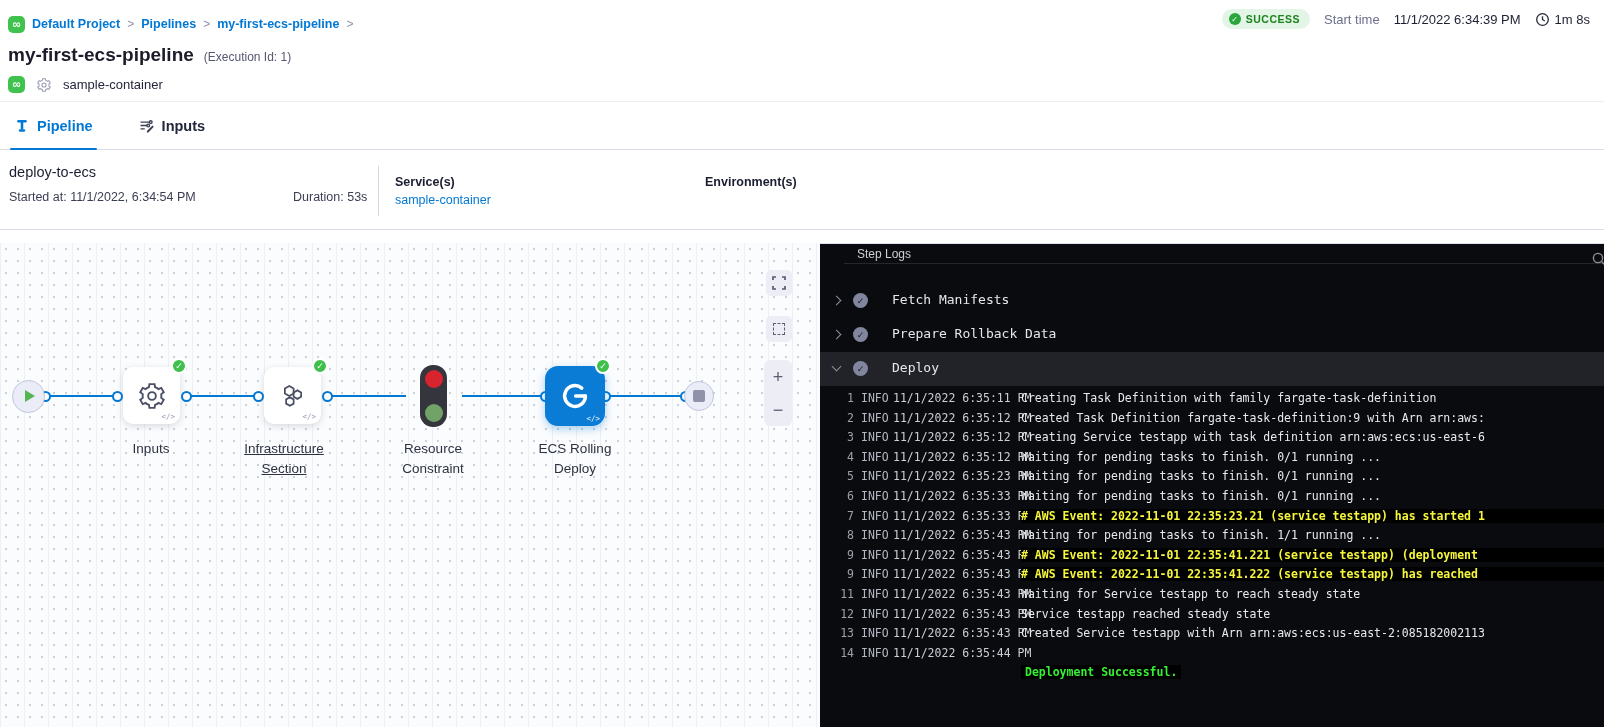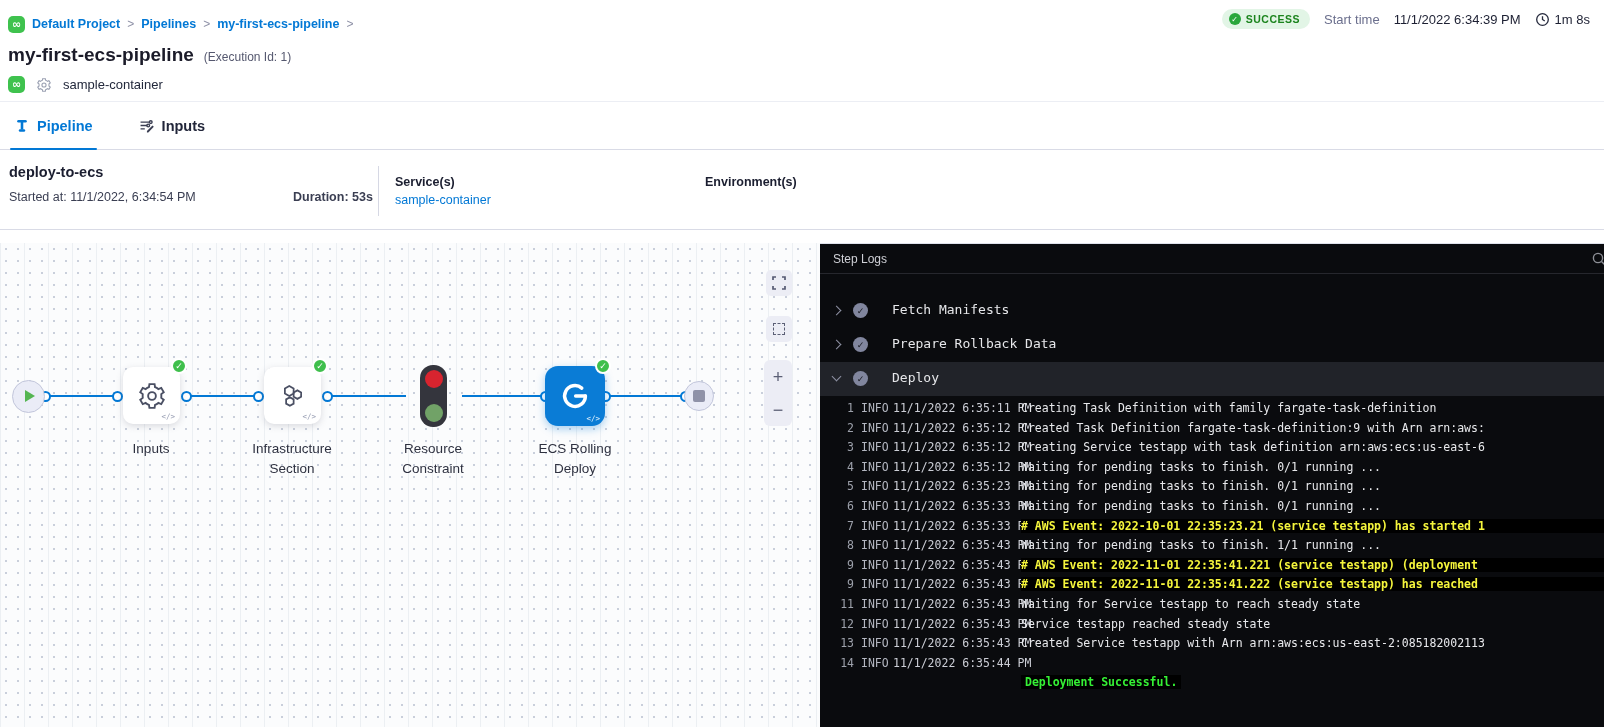--- a/index.html
+++ b/index.html
@@ -35,23 +35,23 @@
   .tabbar { height:49px; border-top:1px solid #eceef4; border-bottom:1px solid #d9dbe6;
     display:flex; align-items:stretch; padding-left:10px; gap:37px; }
   .tab { display:flex; align-items:center; gap:7px; font-size:14.5px; cursor:pointer;
     position:relative; padding:0 4px; color:#22263a; font-weight:600; }
   .tab.active { color:#0278d5; }
   .tab.active::after { content:""; position:absolute; left:0; right:0; bottom:-1px; height:2.5px;
     background:#0278d5; border-radius:2px; }
 
   
   .stagebar { position:relative; height:80px; border-bottom:1px solid #d9dbe6; background:#fff; }
-  .stage-name { position:absolute; left:9px; top:14px; font-size:14.5px; font-weight:bold; color:#1b1e30; }
+  .stage-name { position:absolute; left:9px; top:14px; font-size:14.5px; font-weight:normal; color:#1b1e30; }
   .stage-started { position:absolute; left:9px; top:40px; font-size:12.5px; color:#3a3e52; }
-  .stage-duration { position:absolute; left:293px; top:40px; font-size:12.5px; color:#3a3e52;font-weight:bold; }
+  .stage-duration { position:absolute; left:293px; top:40px; font-size:12.5px; color:#3a3e52; }
   .stage-divider { position:absolute; left:378px; top:16px; height:50px; width:1px; background:#d6d8e4; }
   .svc-label { position:absolute; left:395px; top:25px; font-size:12.5px; font-weight:bold; color:#1b1e30; }
   .svc-link { position:absolute; left:395px; top:43px; font-size:12.5px; color:#0278d5; cursor:pointer; }
   .env-label { position:absolute; left:705px; top:25px; font-size:12.5px; font-weight:bold; color:#1b1e30; }
 
   
   .main { position:absolute; left:0; top:243px; width:1604px; height:484px; }
 
   
   .canvas { position:absolute; left:0; top:0; width:820px; height:484px; cursor:grab;
@@ -93,21 +93,21 @@
     display:flex; align-items:center; justify-content:center; cursor:pointer; }
   .marquee-ic { width:12px; height:12px; border:1.5px dashed #5b5f75; }
   .zoom-group { position:absolute; left:764px; top:117px; width:28px; height:66px; border-radius:6px;
     background:#ecedf5; display:flex; flex-direction:column; align-items:center; justify-content:space-around;
     color:#5b5f75; font-size:18px; }
   .zoom-group span { cursor:pointer; line-height:1; }
 
   
   .log-panel { position:absolute; left:820px; top:0; width:784px; height:484px; background:#0a0b0e;
     border-top:1px solid #dfe2ec; overflow:hidden; }
-  .log-header { position:relative; height:30px; border-bottom:1px solid #26272d; display:flex; align-items:center; }
+  .log-header { position:relative; height:20px; border-bottom:1px solid #26272d; display:flex; align-items:center;margin-left:24px; }
   .log-title { margin-left:13px; font-size:12px; color:#cfd0d6; }
   .log-search { position:absolute; right:-3px; top:7px; }
   .log-steps { padding-top:20px; }
   .step-row { position:relative; height:34px; cursor:pointer; }
   .step-row.expanded { background:#212329; }
   .chev { position:absolute; left:13px; top:13px; width:7px; height:7px;
     border-right:1.7px solid #8e91a3; border-bottom:1.7px solid #8e91a3; }
   .chev.right { transform:rotate(-45deg); }
   .chev.down { transform:rotate(45deg); top:11px; }
   .step-check { position:absolute; left:33px; top:9px; width:15px; height:15px; border-radius:50%;
@@ -255,21 +255,21 @@
         </svg>
         <span class="code-mark">&lt;/&gt;</span>
         <span class="check-badge" style="right:-6px;top:-8px;">✓</span>
       </div>
 
       <div class="node-circle" style="left:684px;top:138px;width:30px;height:30px;">
         <div class="stop-sq"></div>
       </div>
 
       <div class="node-label" style="left:101px;width:100px;">Inputs</div>
-      <div class="node-label" style="left:232px;width:120px;">Infrastructure Section</div>
+      <div class="node-label" style="left:224px;width:120px;text-decoration:underline;">Infrastructure Section</div>
       <div class="node-label" style="left:383px;width:100px;">Resource Constraint</div>
       <div class="node-label" style="left:520px;width:110px;">ECS Rolling Deploy</div>
 
       <div class="canvas-btn" style="left:766px;top:27px;">
         <svg width="14" height="14" viewBox="0 0 14 14" fill="none" stroke="#555a73" stroke-width="1.7">
           <path d="M1 4V1h3M10 1h3v3M13 10v3h-3M4 13H1v-3"></path>
         </svg>
       </div>
       <div class="canvas-btn" style="left:766px;top:73px;">
         <div class="marquee-ic"></div>
@@ -341,21 +341,21 @@
           <div class="log-line">
             <span class="ll-num">6</span>
             <span class="ll-level">INFO</span>
             <span class="ll-time">11/1/2022 6:35:33 PM</span>
             <span class="ll-msg">Waiting for pending tasks to finish. 0/1 running ...</span>
           </div>
           <div class="log-line">
             <span class="ll-num">7</span>
             <span class="ll-level">INFO</span>
             <span class="ll-time">11/1/2022 6:35:33 PM</span>
-            <span class="ll-msg aws"># AWS Event: 2022-10-01 22:35:23.21 (service testapp) has started 1</span>
+            <span class="ll-msg aws"># AWS Event: 2022-11-01 22:35:23.21 (service testapp) has started 1</span>
           </div>
           <div class="log-line">
             <span class="ll-num">8</span>
             <span class="ll-level">INFO</span>
             <span class="ll-time">11/1/2022 6:35:43 PM</span>
             <span class="ll-msg">Waiting for pending tasks to finish. 1/1 running ...</span>
           </div>
           <div class="log-line">
             <span class="ll-num">9</span>
             <span class="ll-level">INFO</span>

